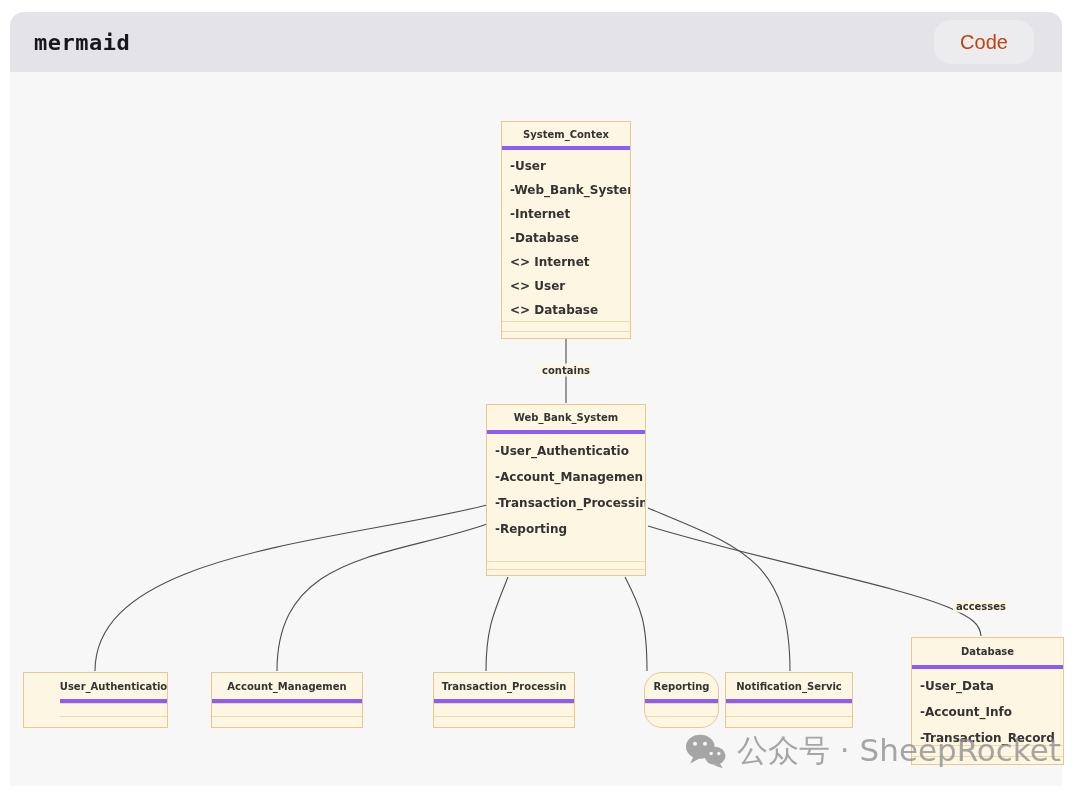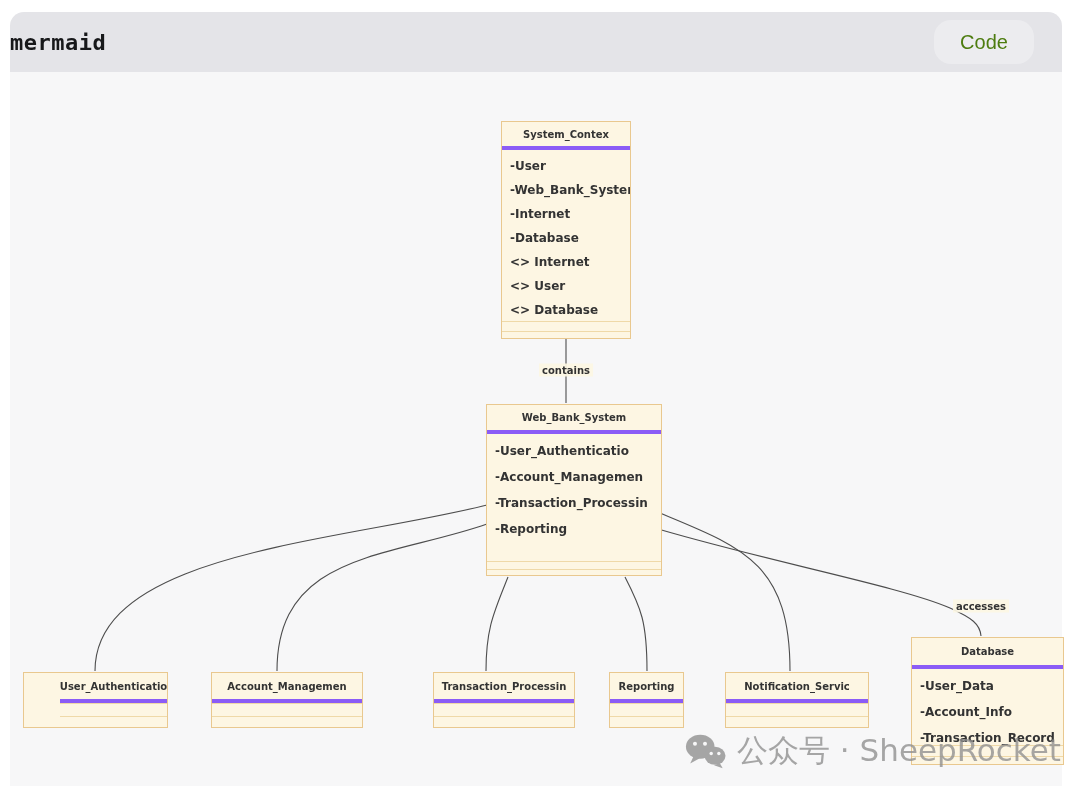--- a/index.html
+++ b/index.html
@@ -9,30 +9,31 @@
     background:#ffffff; overflow:hidden;
     font-family:"DejaVu Sans", sans-serif;
   }
   
   .card-header {
     position:absolute; left:10px; top:12px; width:1052px; height:60px;
     background:#E4E4E8; border-radius:14px 14px 0 0;
     display:flex; align-items:center;
   }
   .brand {
+    margin-left:24px;
     font-family:"DejaVu Sans Mono", monospace;
     font-size:22px; font-weight:600; color:#17181A; letter-spacing:0.5px;
   }
   .tabs {
     position:absolute; right:28px; top:50%; transform:translateY(-50%);
     display:flex; align-items:center; gap:2px;
     background:#ECECEF; border-radius:17px; padding:3px; height:44px;
   }
   .tab {
-    min-width:94px; text-align:center; font-size:20px; color:#4d7c0f;
+    min-width:94px; text-align:center; font-size:20px; color:#c2410c;
     padding:0 8px; line-height:38px; border-radius:14px; cursor:pointer;
     font-family:"Liberation Sans","DejaVu Sans",sans-serif;
   }
   .tab.active {
     background:#FFFFFF; color:#3A3E44; font-weight:500;
     box-shadow:0 1px 3px rgba(0,0,0,0.14);
   }
   
   .card-body {
     position:absolute; left:10px; top:72px; width:1052px; height:714px;
@@ -107,21 +108,21 @@
         <div class="cbox-row">-Internet</div>
         <div class="cbox-row">-Database</div>
         <div class="cbox-row">&lt;&gt; Internet</div>
         <div class="cbox-row">&lt;&gt; User</div>
         <div class="cbox-row">&lt;&gt; Database</div>
       </div>
     <div class="comp" style="height:10px;"></div>
     <div class="comp" style="height:7px;"></div>
   </div>
 
-  <div class="cbox" style="left:486px; top:404px; width:176px; height:172px; --rh:26px;">
+  <div class="cbox" style="left:486px; top:404px; width:160px; height:172px; --rh:26px;">
     <div class="cbox-title" style="height:29px;">Web_Bank_System</div>
     <div class="cbox-members">
         <div class="cbox-row">-User_Authenticatio</div>
         <div class="cbox-row">-Account_Managemen</div>
         <div class="cbox-row">-Transaction_Processin</div>
         <div class="cbox-row">-Reporting</div>
       </div>
     <div class="comp" style="height:8px;"></div>
     <div class="comp" style="height:6px;"></div>
   </div>
@@ -137,27 +138,27 @@
     <div class="comp" style="height:13px;"></div>
     <div class="comp" style="height:11px;"></div>
   </div>
 
   <div class="cbox" style="left:405px; top:672px; width:142px; height:56px;margin-left:28px;">
     <div class="cbox-title grow">Transaction_Processin</div>
     <div class="comp" style="height:13px;"></div>
     <div class="comp" style="height:11px;"></div>
   </div>
 
-  <div class="cbox" style="left:609px; top:672px; width:75px; height:56px;">
+  <div class="cbox" style="left:644px; top:672px; width:75px; height:56px;border-radius:18px;">
     <div class="cbox-title grow">Reporting</div>
     <div class="comp" style="height:13px;"></div>
     <div class="comp" style="height:11px;"></div>
   </div>
 
-  <div class="cbox" style="left:725px; top:672px; width:144px; height:56px;">
+  <div class="cbox" style="left:725px; top:672px; width:128px; height:56px;">
     <div class="cbox-title grow">Notification_Servic</div>
     <div class="comp" style="height:13px;"></div>
     <div class="comp" style="height:11px;"></div>
   </div>
 
   <div class="cbox" style="left:911px; top:637px; width:153px; height:128px; --rh:26px;">
     <div class="cbox-title" style="height:31px;">Database</div>
     <div class="cbox-members">
         <div class="cbox-row">-User_Data</div>
         <div class="cbox-row">-Account_Info</div>

